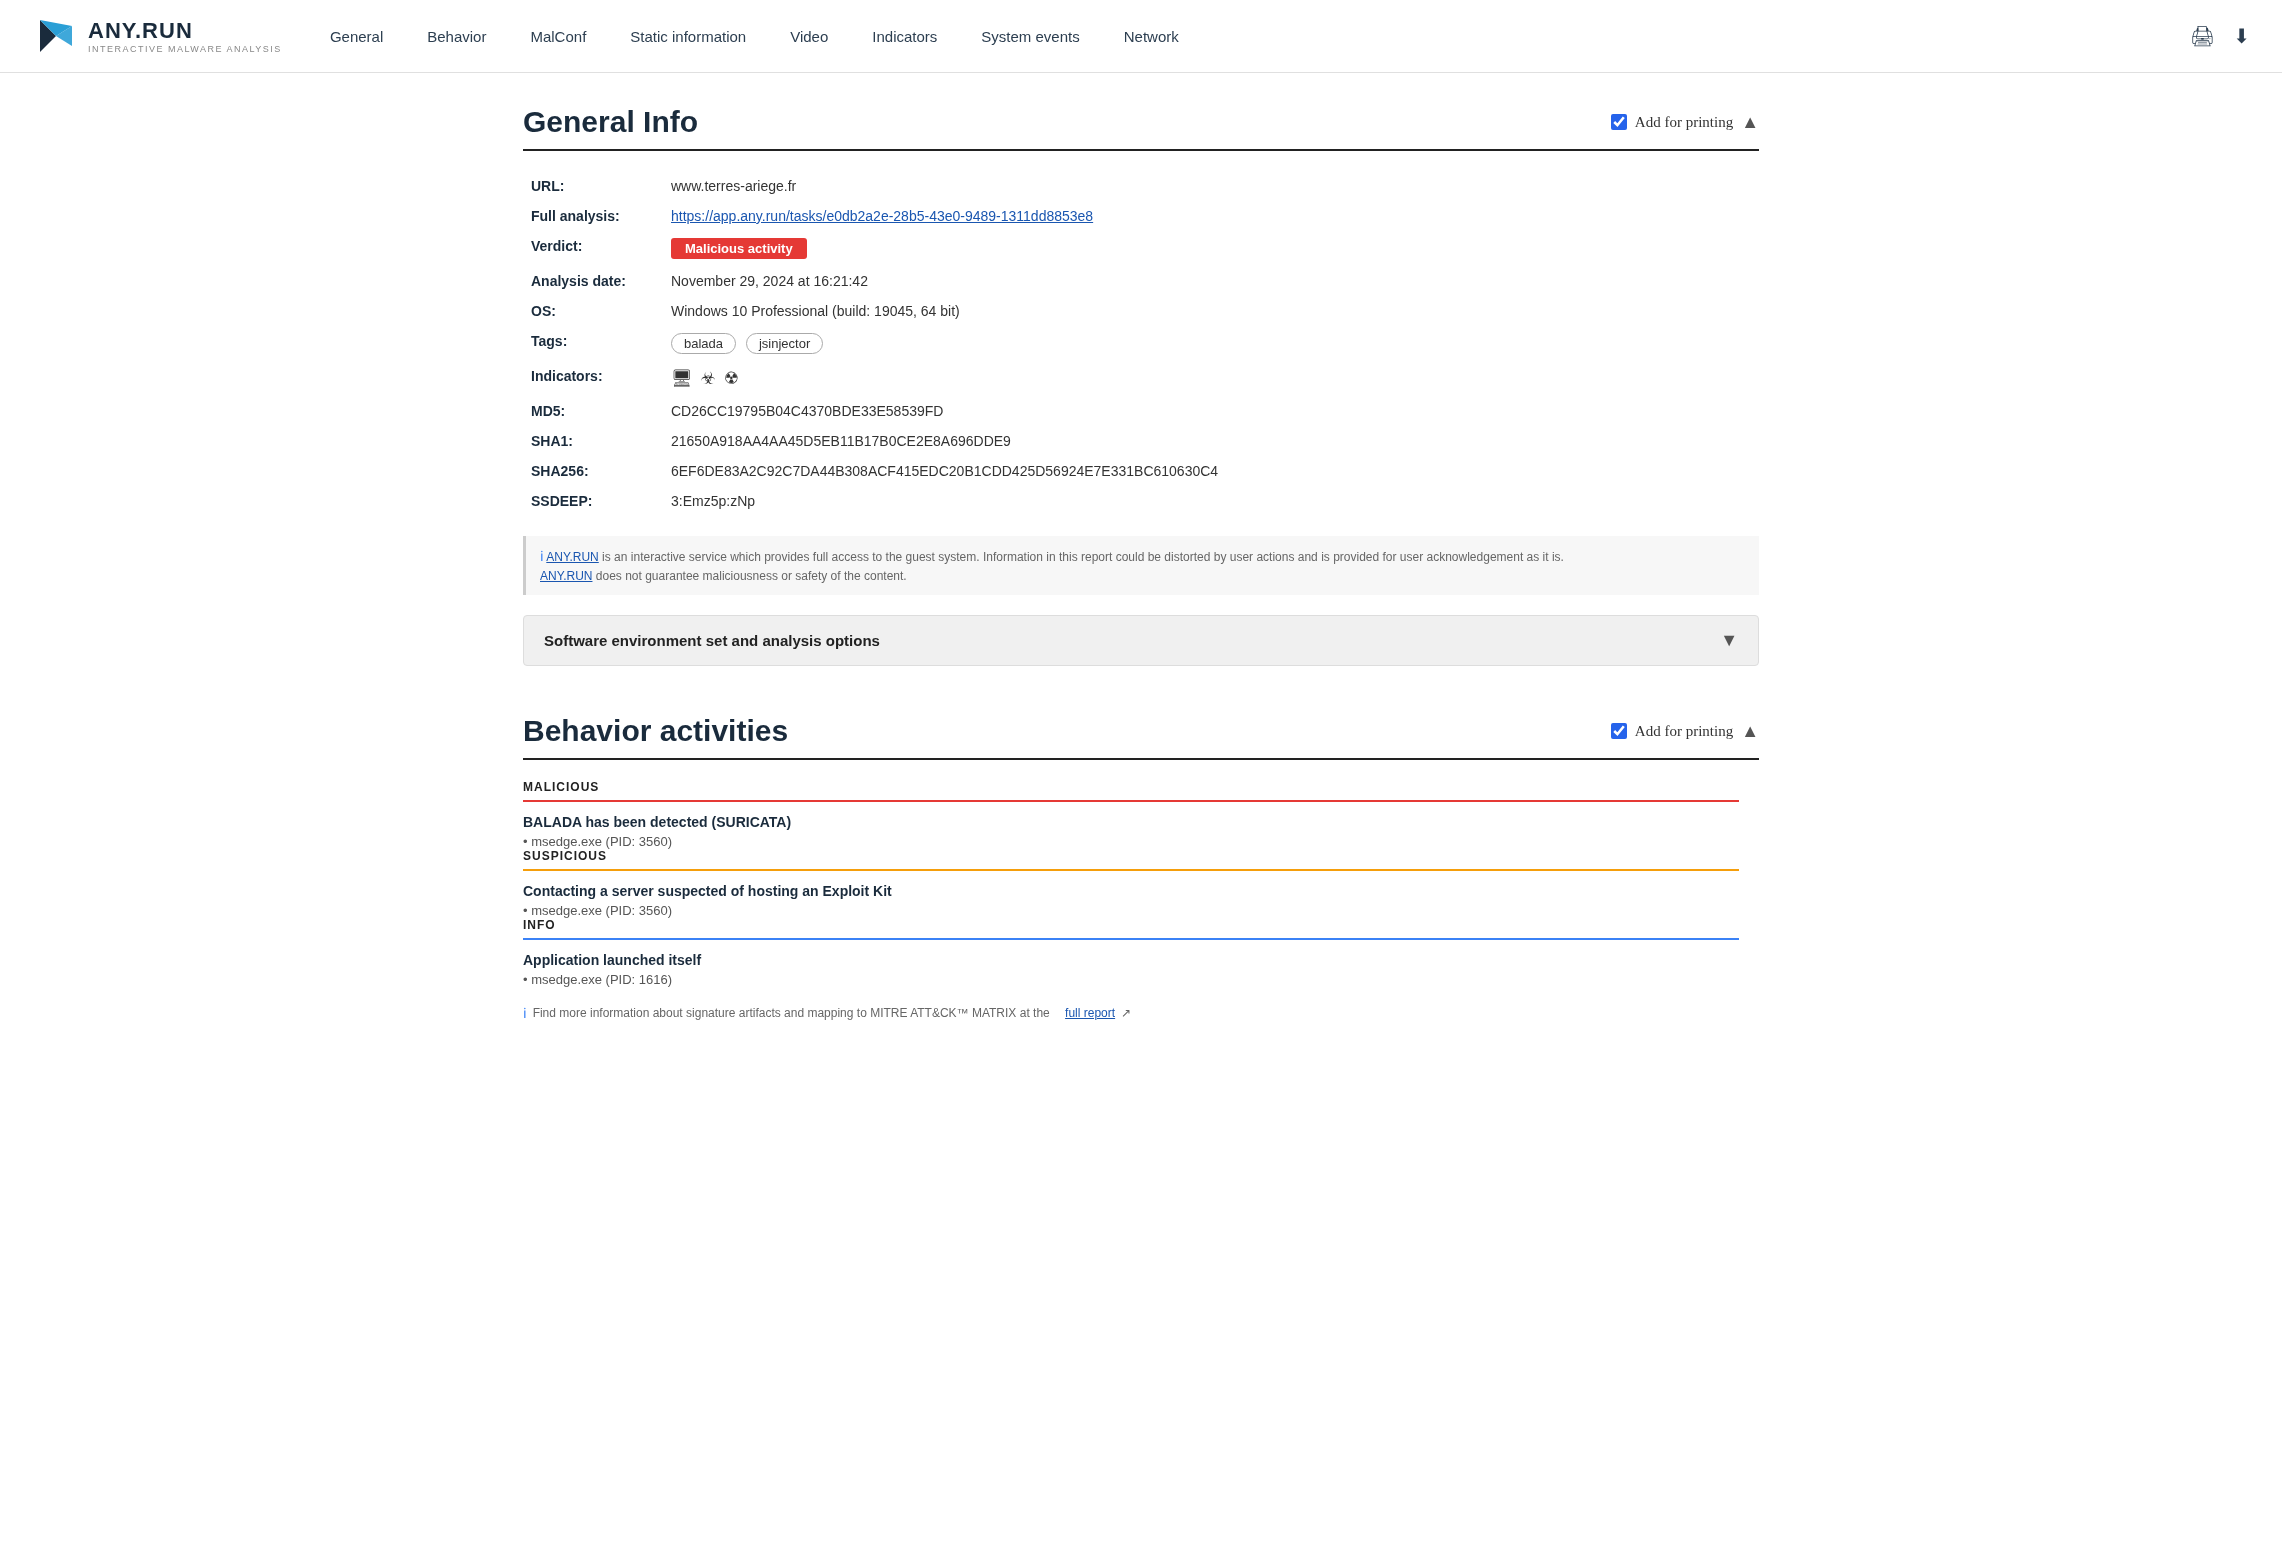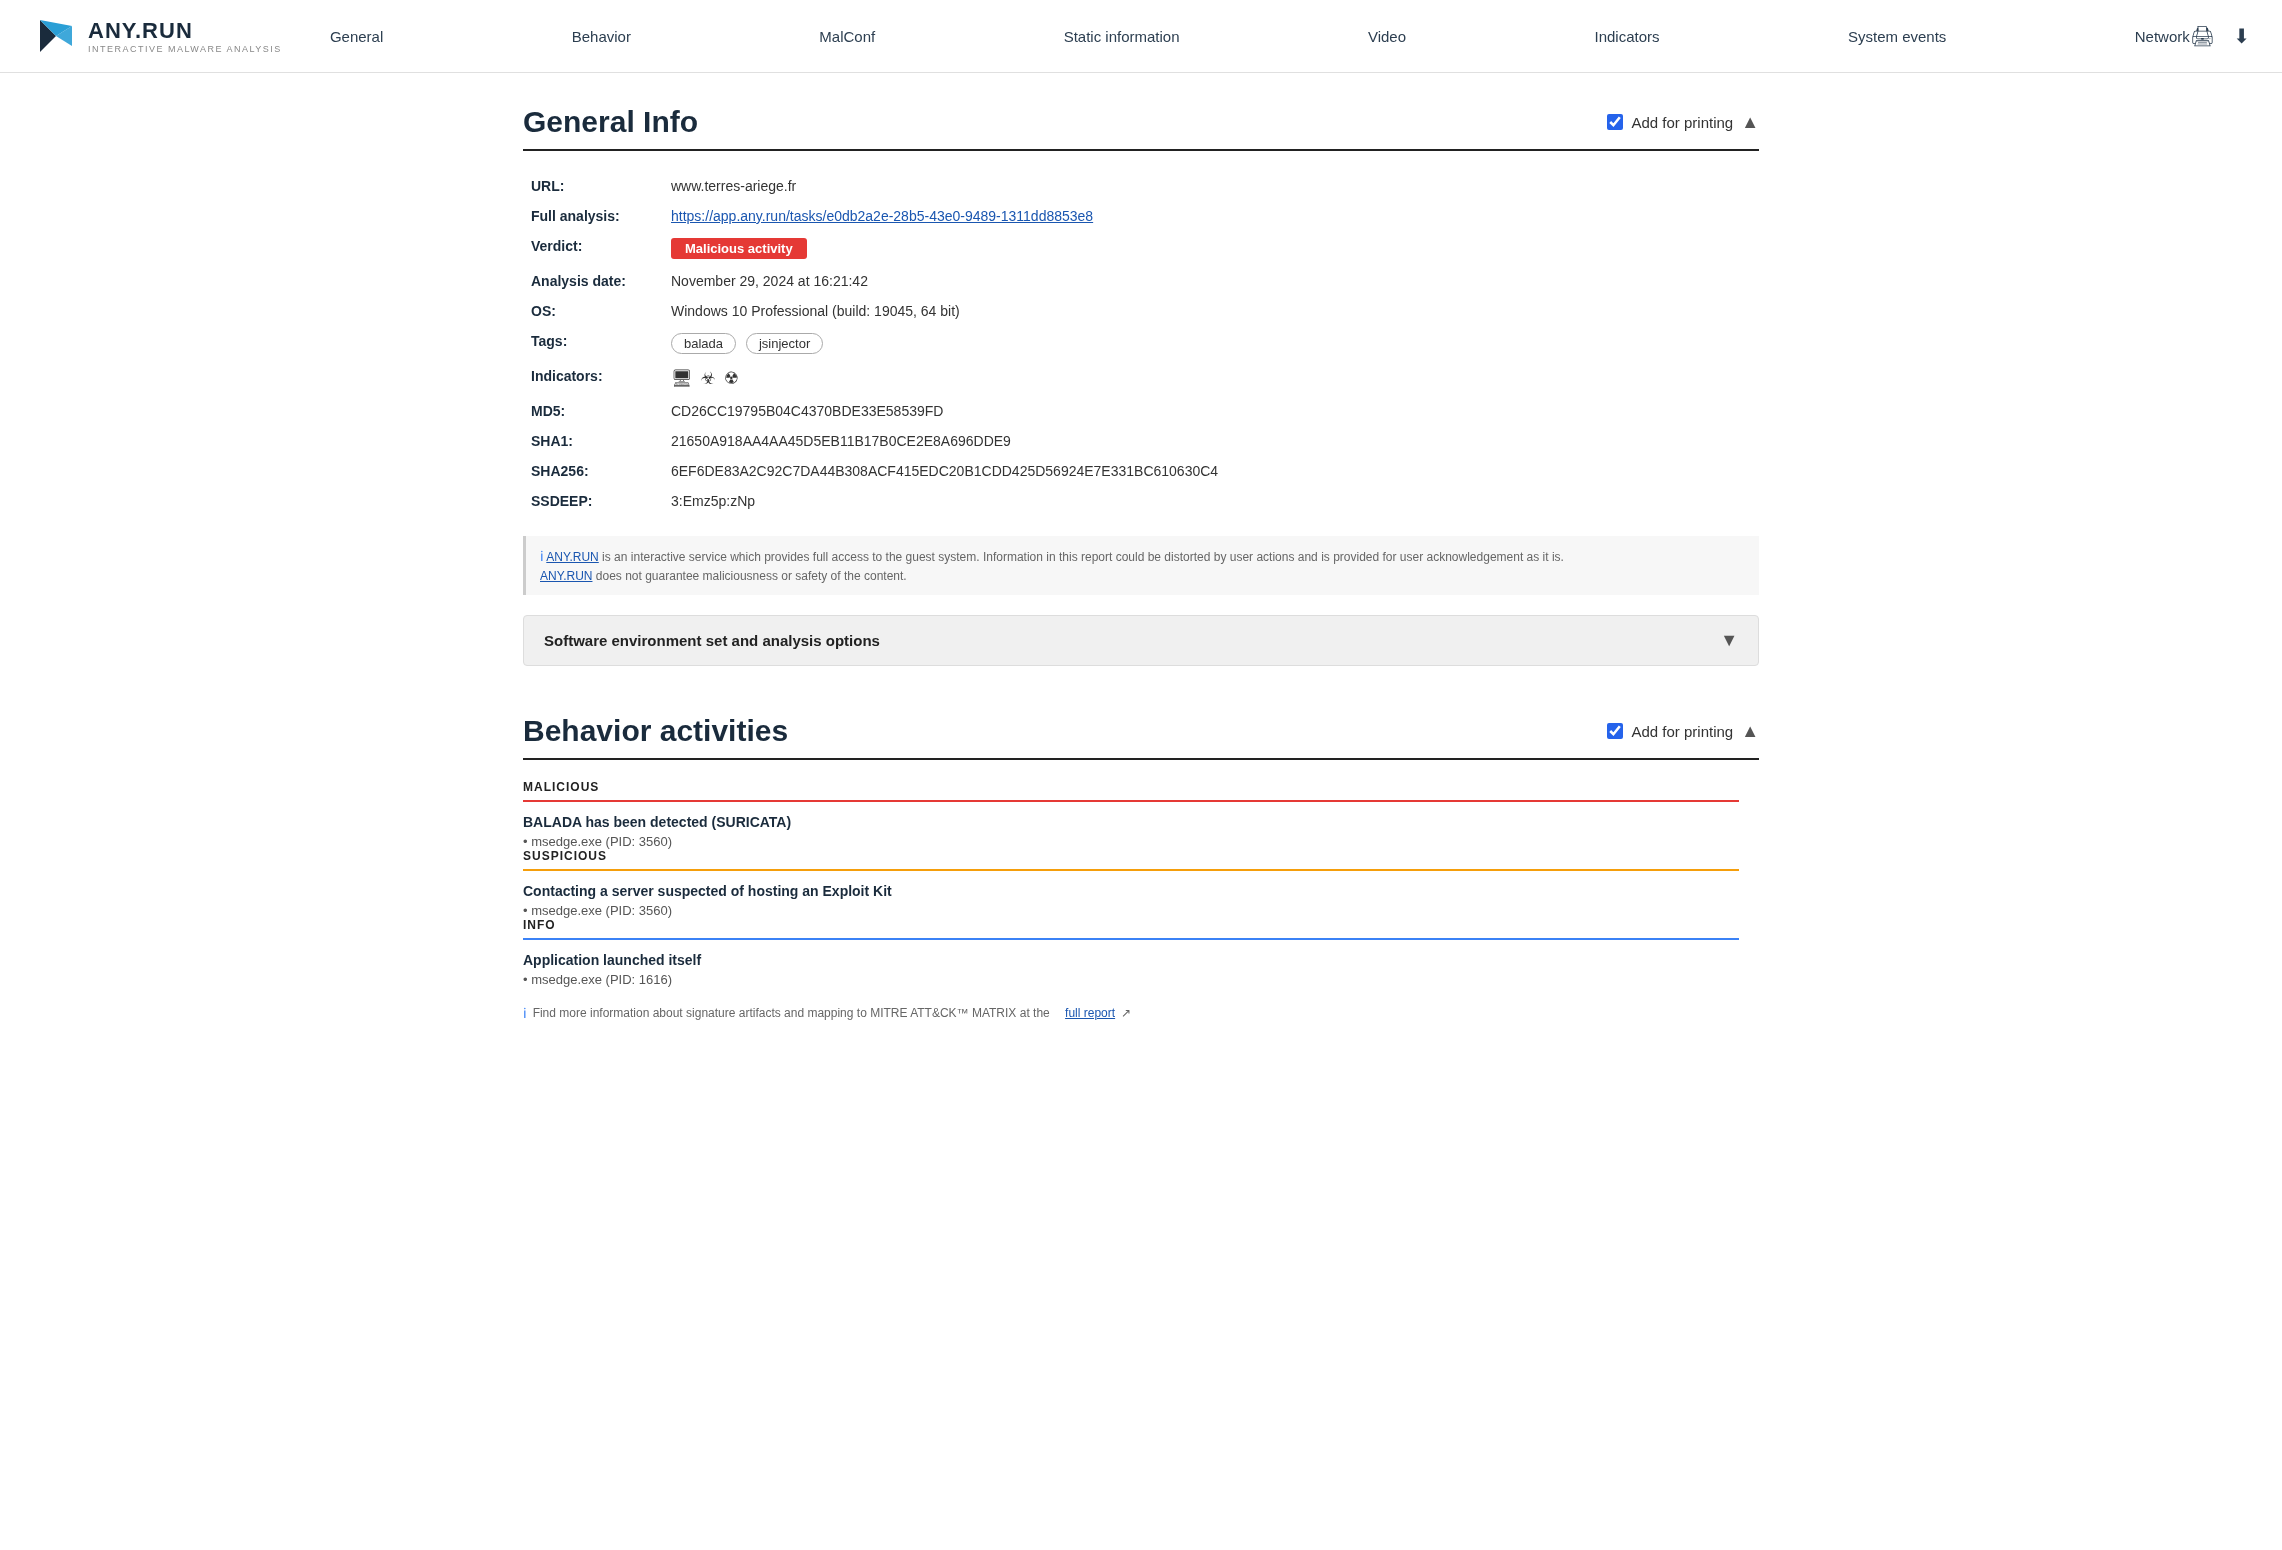--- a/index.html
+++ b/index.html
@@ -5,34 +5,34 @@
     * { box-sizing: border-box; margin: 0; padding: 0; }
     body { font-family: -apple-system, BlinkMacSystemFont, 'Segoe UI', Arial, sans-serif; background: #fff; color: #222; font-size: 14px; }
     
     
     .header { display: flex; align-items: center; padding: 12px 32px; border-bottom: 1px solid #e0e0e0; background: #fff; }
     .logo { display: flex; align-items: center; gap: 8px; margin-right: 48px; text-decoration: none; }
     .logo-icon { width: 48px; height: 48px; }
     .logo-text { display: flex; flex-direction: column; }
     .logo-name { font-size: 22px; font-weight: 700; color: #1a2b3c; letter-spacing: 1px; }
     .logo-sub { font-size: 9px; color: #888; letter-spacing: 1.5px; text-transform: uppercase; }
-    nav { display: flex; align-items: center; gap: 31px; flex: 1; justify-content: space-between; }
+    nav { display: flex; align-items: center; gap: 44px; flex: 1; }
     nav a { text-decoration: none; color: #2c3e50; font-size: 15px; font-weight: 500; white-space: nowrap; }
     .header-actions { display: flex; gap: 18px; align-items: center; margin-left: auto; }
     .header-icon { font-size: 20px; color: #2c3e50; cursor: pointer; }
     
     
     .main { max-width: 1300px; margin: 0 auto; padding: 32px 32px; }
     
     
     .section-header { display: flex; align-items: center; justify-content: space-between; border-bottom: 2px solid #222; padding-bottom: 10px; margin-bottom: 20px; }
     .section-title { font-size: 30px; font-weight: 700; color: #1a2b3c; }
     .section-actions { display: flex; align-items: center; gap: 8px; }
     .print-checkbox { width: 16px; height: 16px; accent-color: #2563eb; }
-    .print-label { font-size: 15px; color: #333; }
+    .print-label { font-size: 15px; color: #333; font-family: Liberation Serif, serif; }
     .chevron-icon { font-size: 18px; color: #555; cursor: pointer; }
     
     
     .info-table { width: 100%; border-collapse: collapse; margin-bottom: 20px; }
     .info-table tr td { padding: 7px 8px; vertical-align: top; }
     .info-table tr td:first-child { font-weight: 700; width: 140px; color: #1a2b3c; white-space: nowrap; }
     .info-table tr td:last-child { color: #333; }
     
     
     a.analysis-link { color: #1a56b0; text-decoration: underline; }

